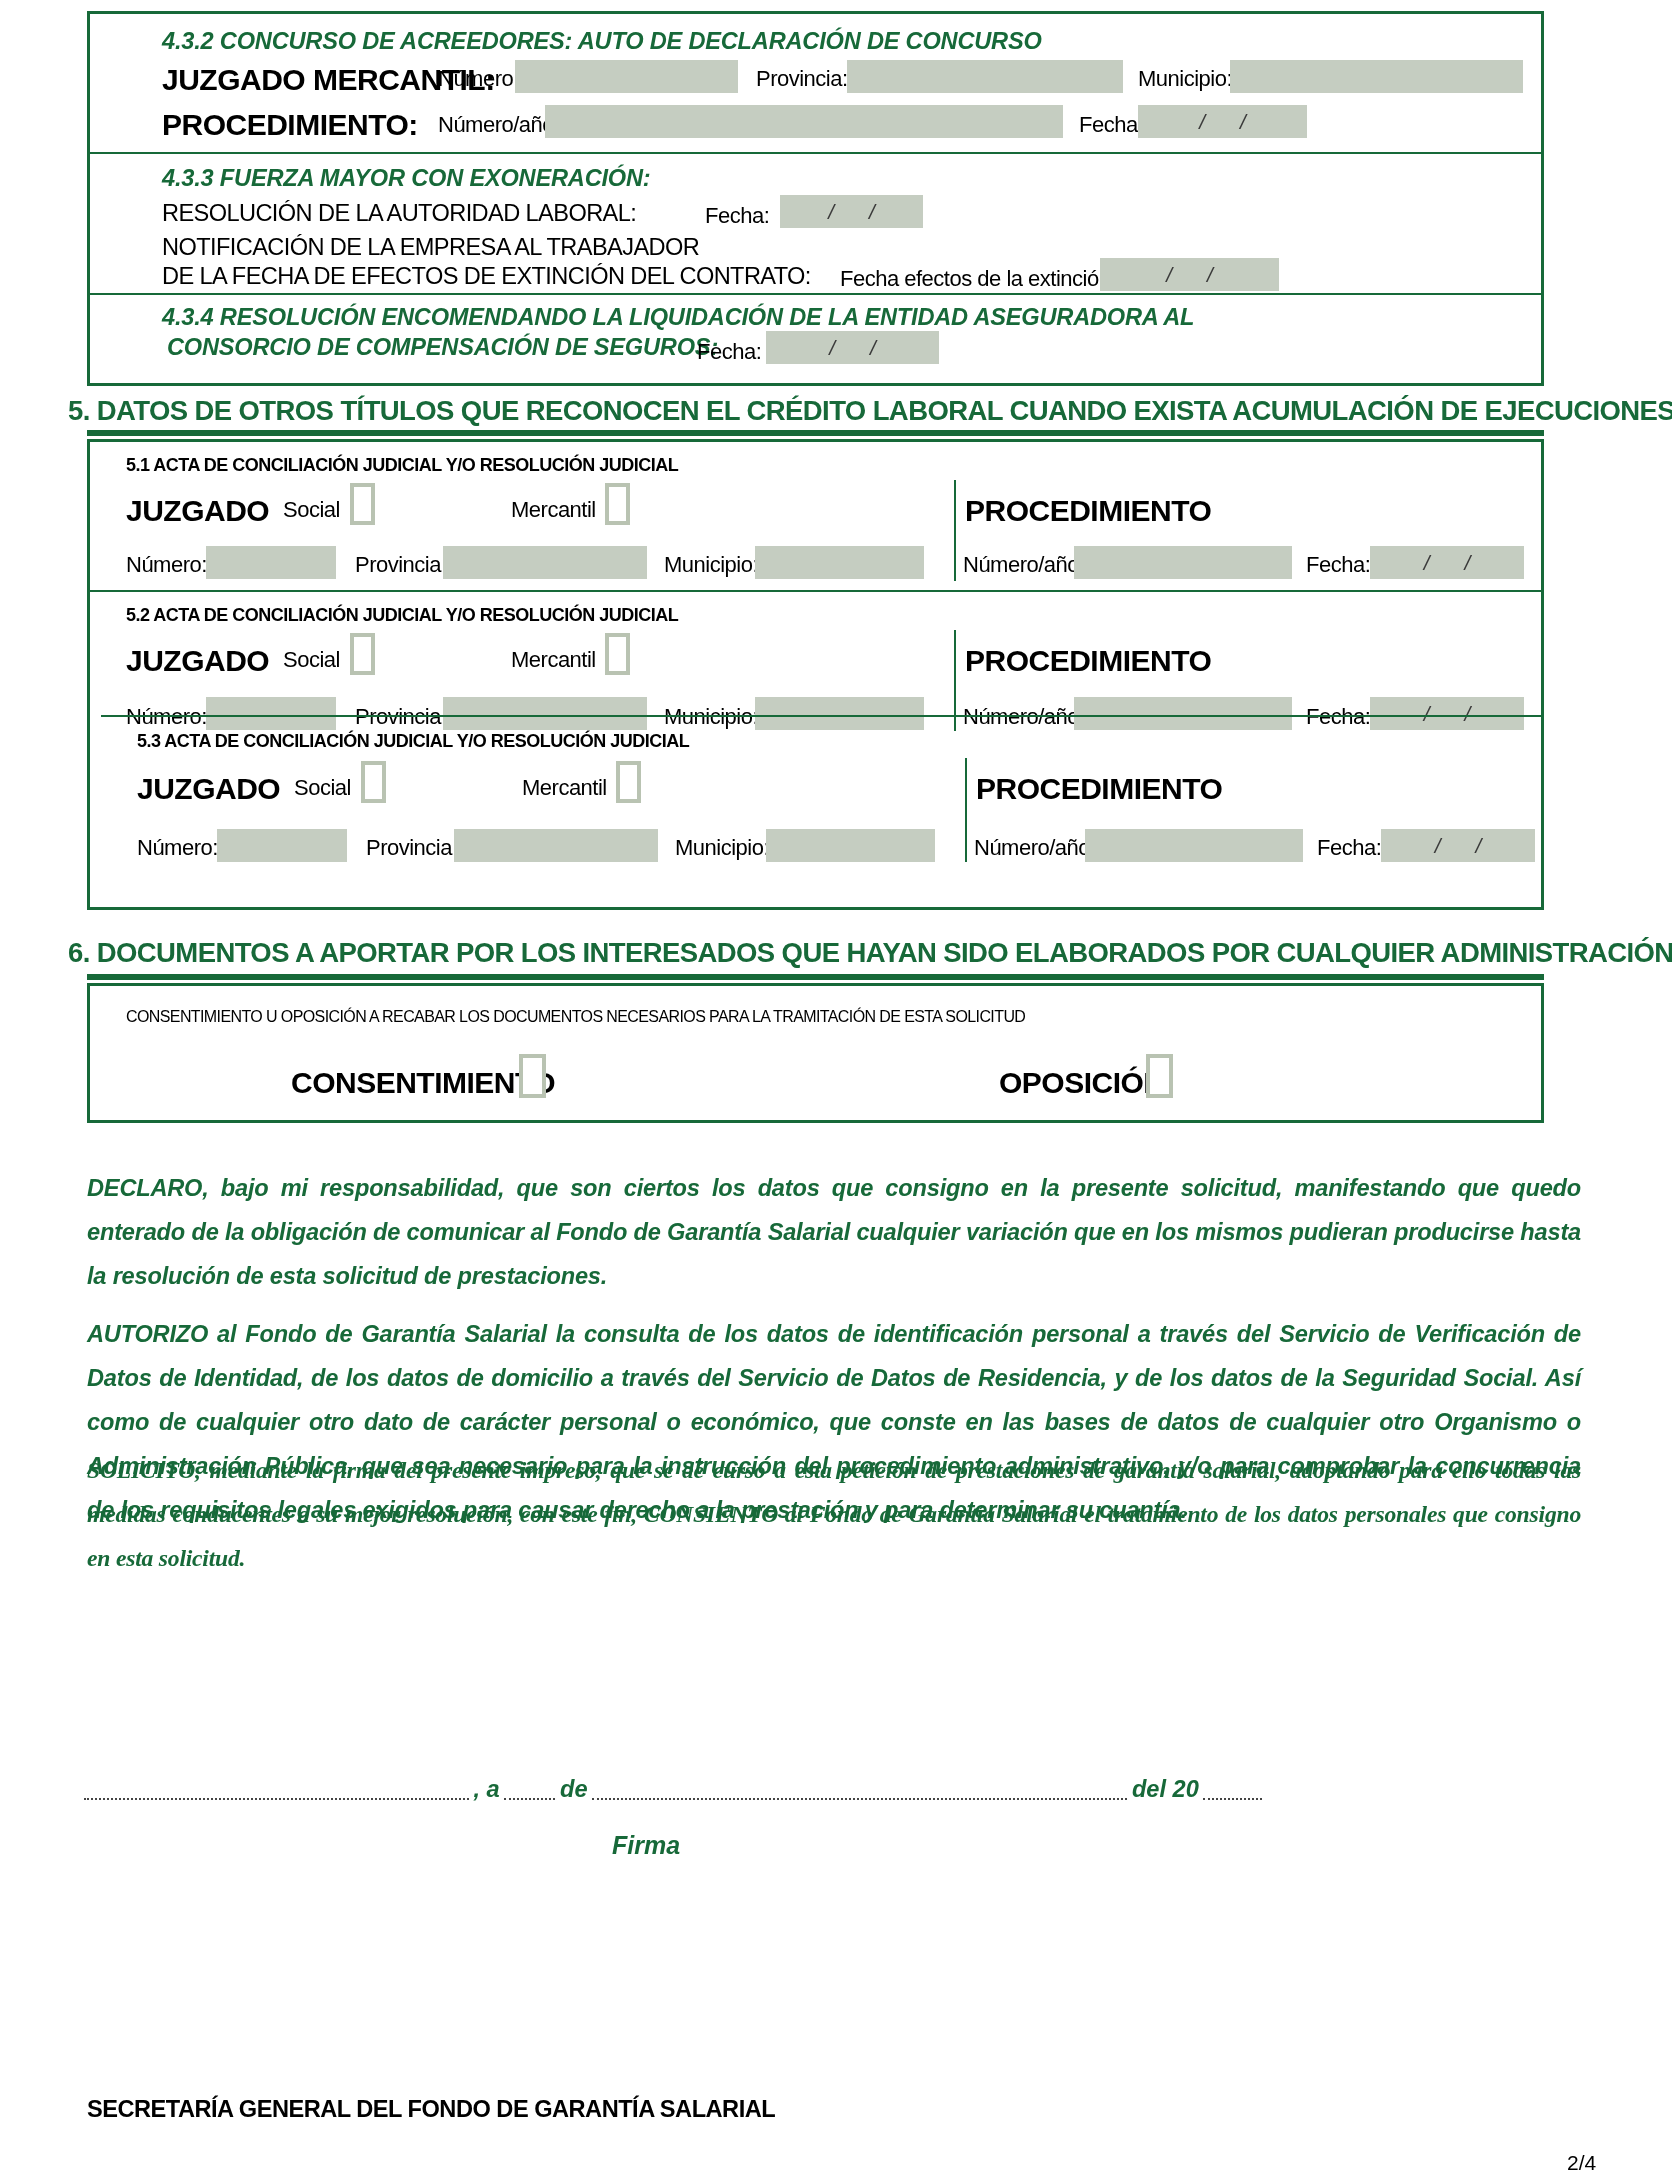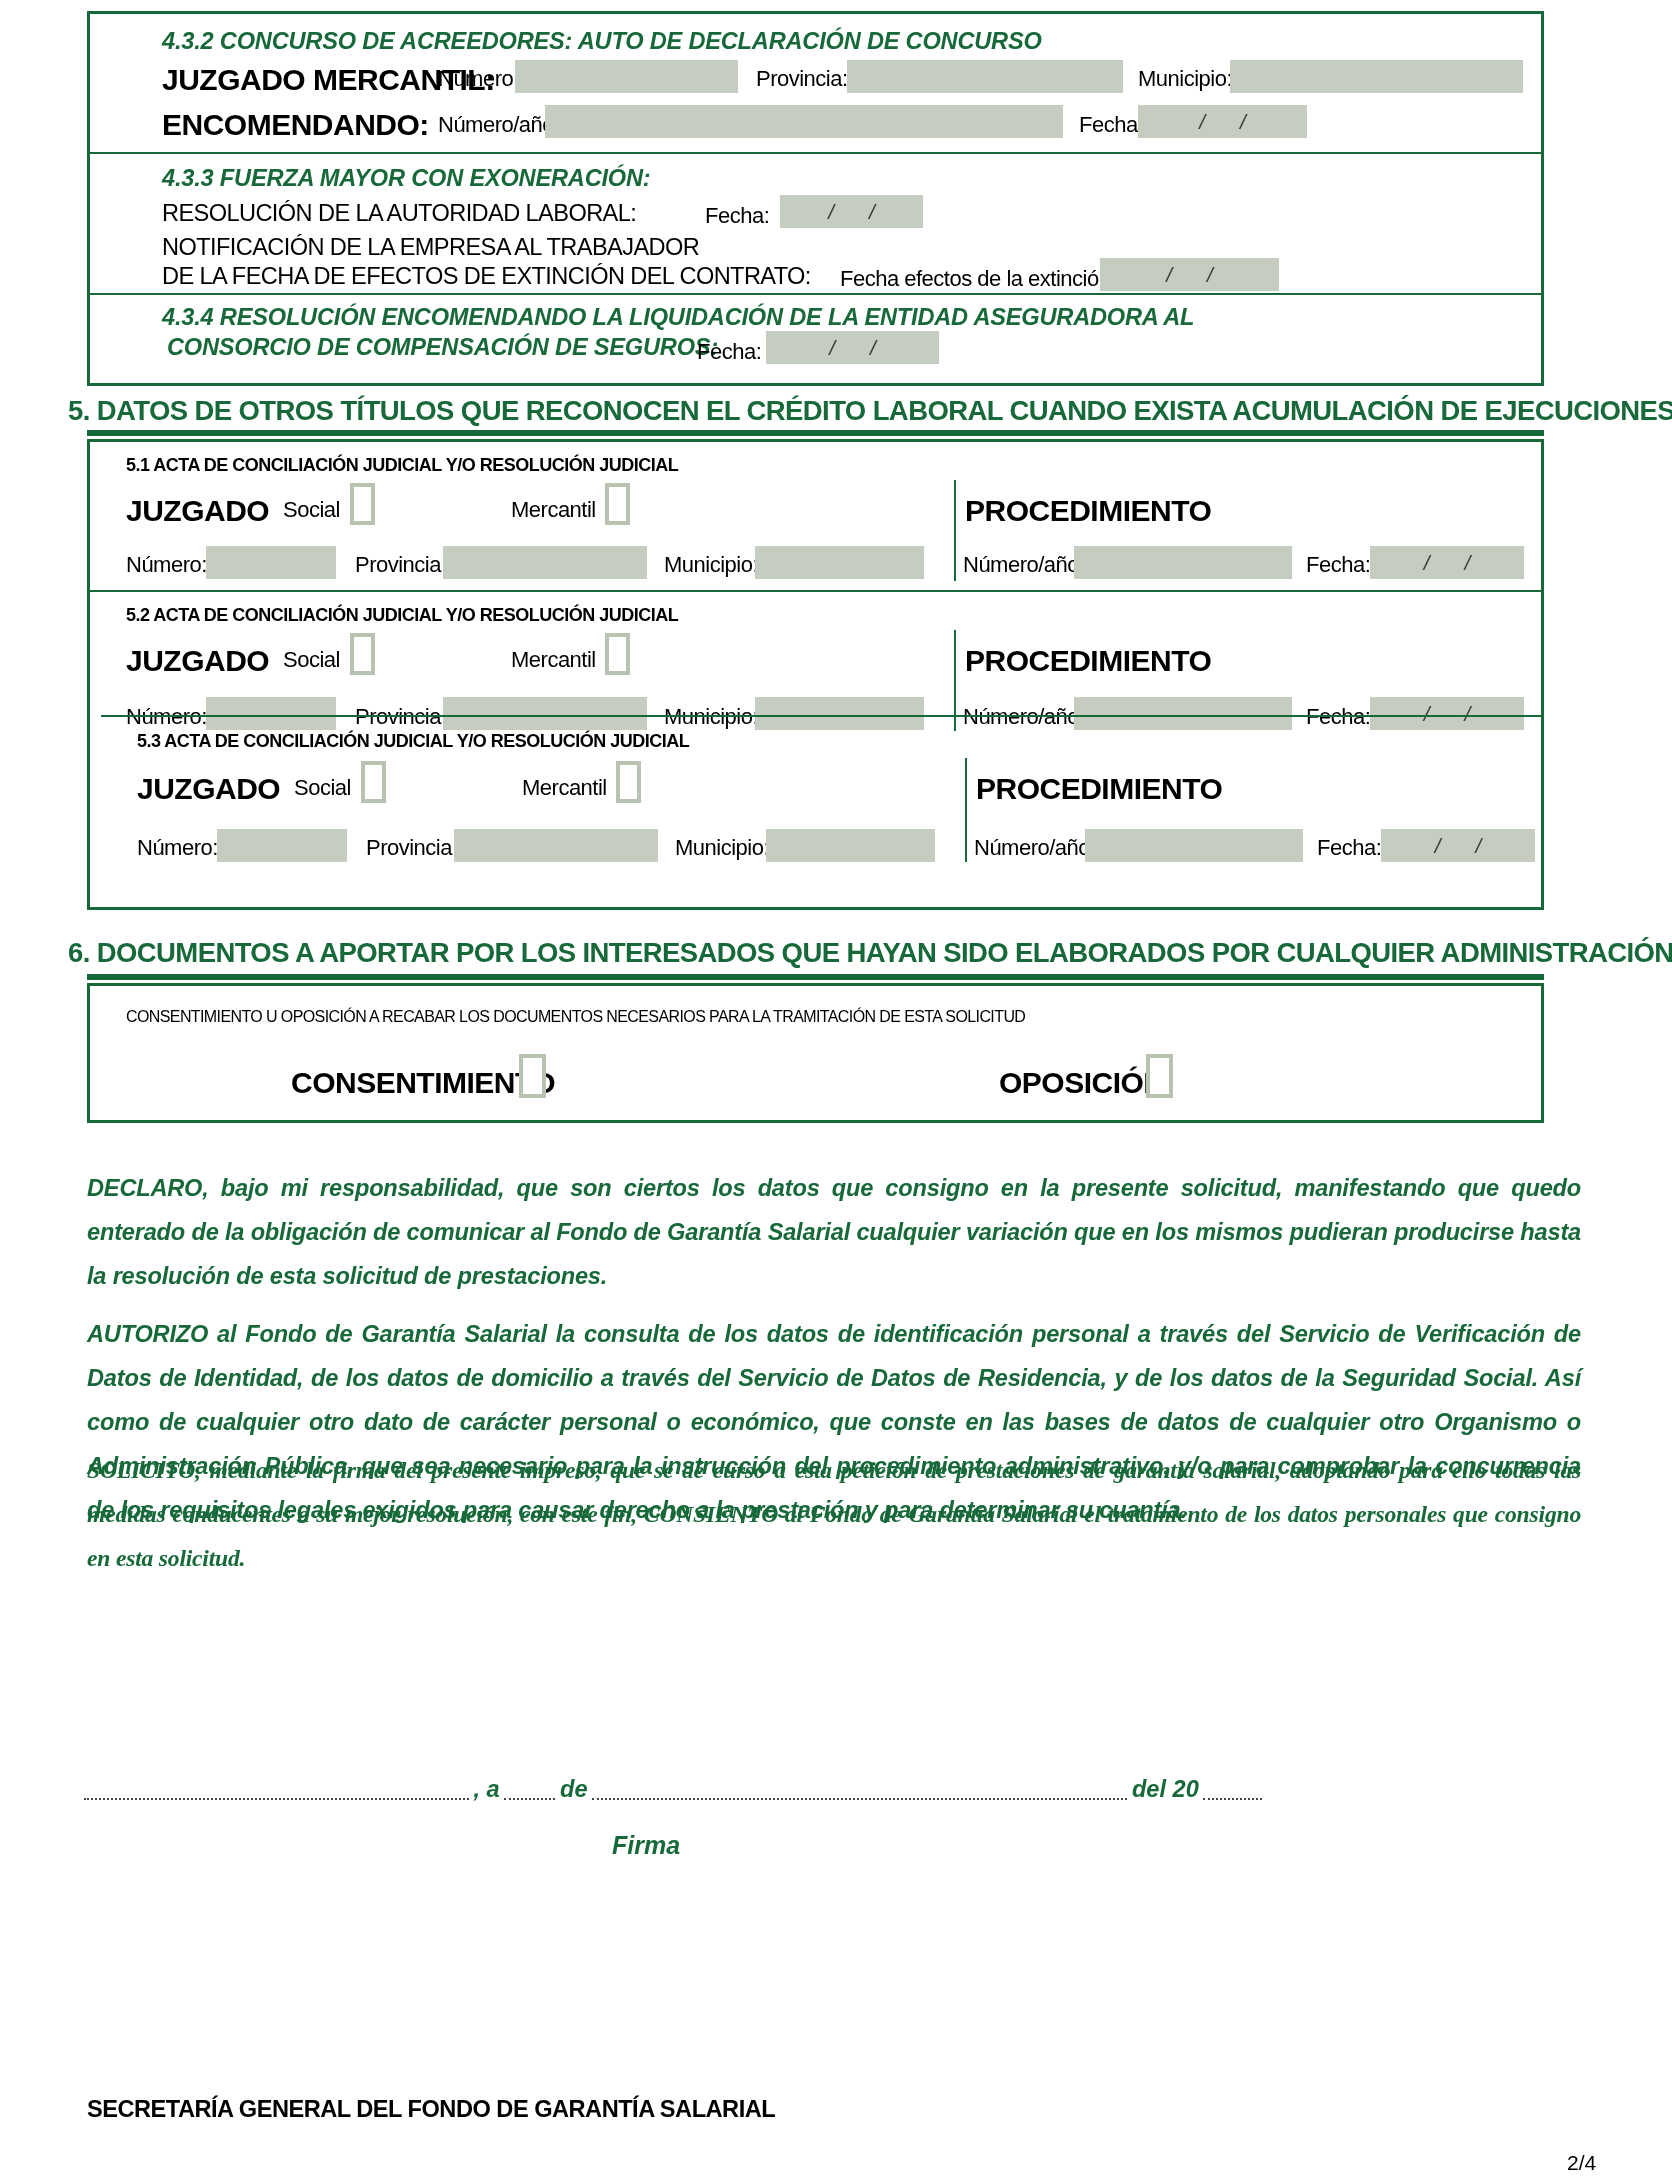--- a/index.html
+++ b/index.html
@@ -43,21 +43,21 @@
     <div class="sec" style="height:138px;border-radius:15px;">
       <div class="abs h-italic" style="left:72px;top:14px;">4.3.2 CONCURSO DE ACREEDORES: AUTO DE DECLARACIÓN DE CONCURSO</div>
       <div class="abs lbl-b" style="left:72px;top:49px;">JUZGADO MERCANTIL:</div>
       <div class="abs lbl" style="left:348px;top:52px;">Número:</div>
       <div class="abs field" style="left:425px;top:46px;width:223px;"></div>
       <div class="abs lbl" style="left:666px;top:52px;">Provincia:</div>
       <div class="abs field" style="left:757px;top:46px;width:276px;"></div>
       <div class="abs lbl" style="left:1048px;top:52px;">Municipio:</div>
       <div class="abs field" style="left:1140px;top:46px;width:293px;"></div>
 
-      <div class="abs lbl-b" style="left:72px;top:94px;">ENCOMENDANDO:</div>
+      <div class="abs lbl-b" style="left:72px;top:94px;">PROCEDIMIENTO:</div>
       <div class="abs lbl" style="left:348px;top:98px;">Número/año:</div>
       <div class="abs field" style="left:455px;top:91px;width:518px;"></div>
       <div class="abs lbl" style="left:989px;top:98px;">Fecha:</div>
       <div class="abs dfield" style="left:1048px;top:91px;width:169px;">/      /</div>
     </div>
 
     <div class="sec" style="height:141px;">
       <div class="abs h-italic" style="left:72px;top:11px;">4.3.3 FUERZA MAYOR CON EXONERACIÓN:</div>
       <div class="abs lbl-m" style="left:72px;top:46px;">RESOLUCIÓN DE LA AUTORIDAD LABORAL:</div>
       <div class="abs lbl" style="left:615px;top:49px;">Fecha:</div>

